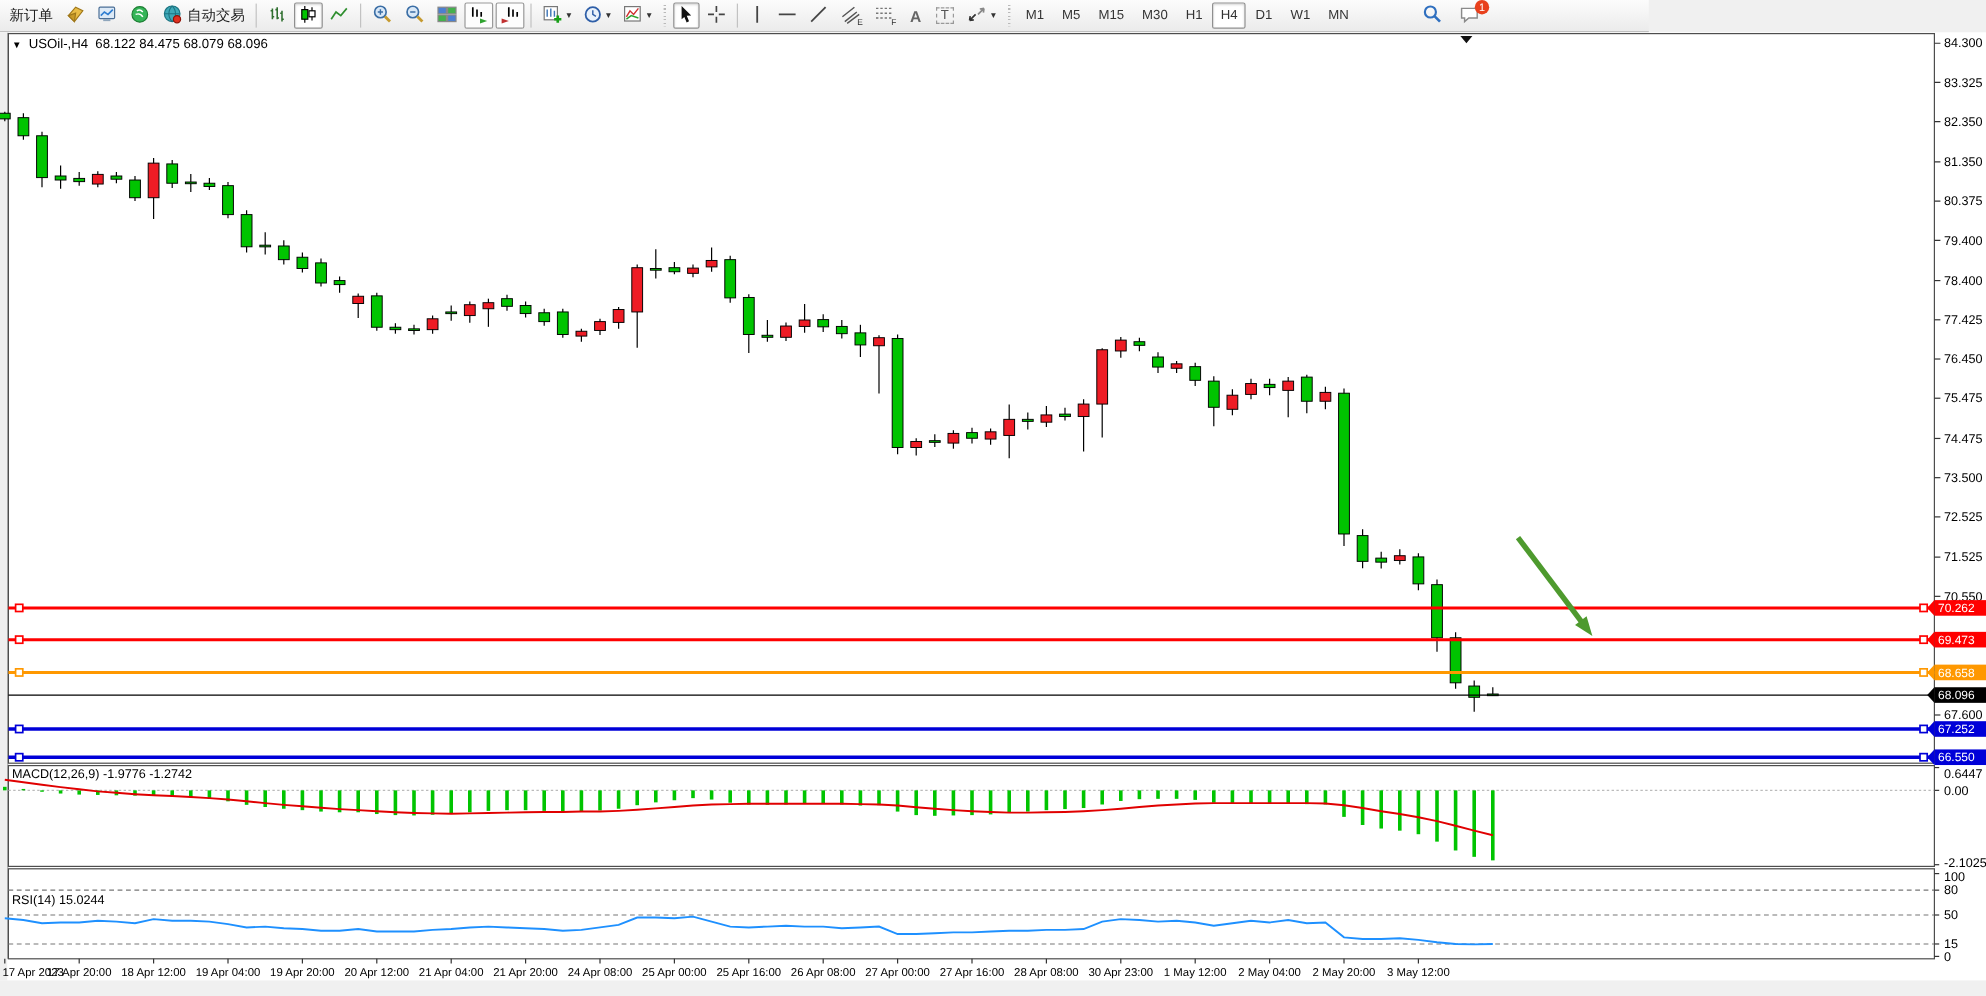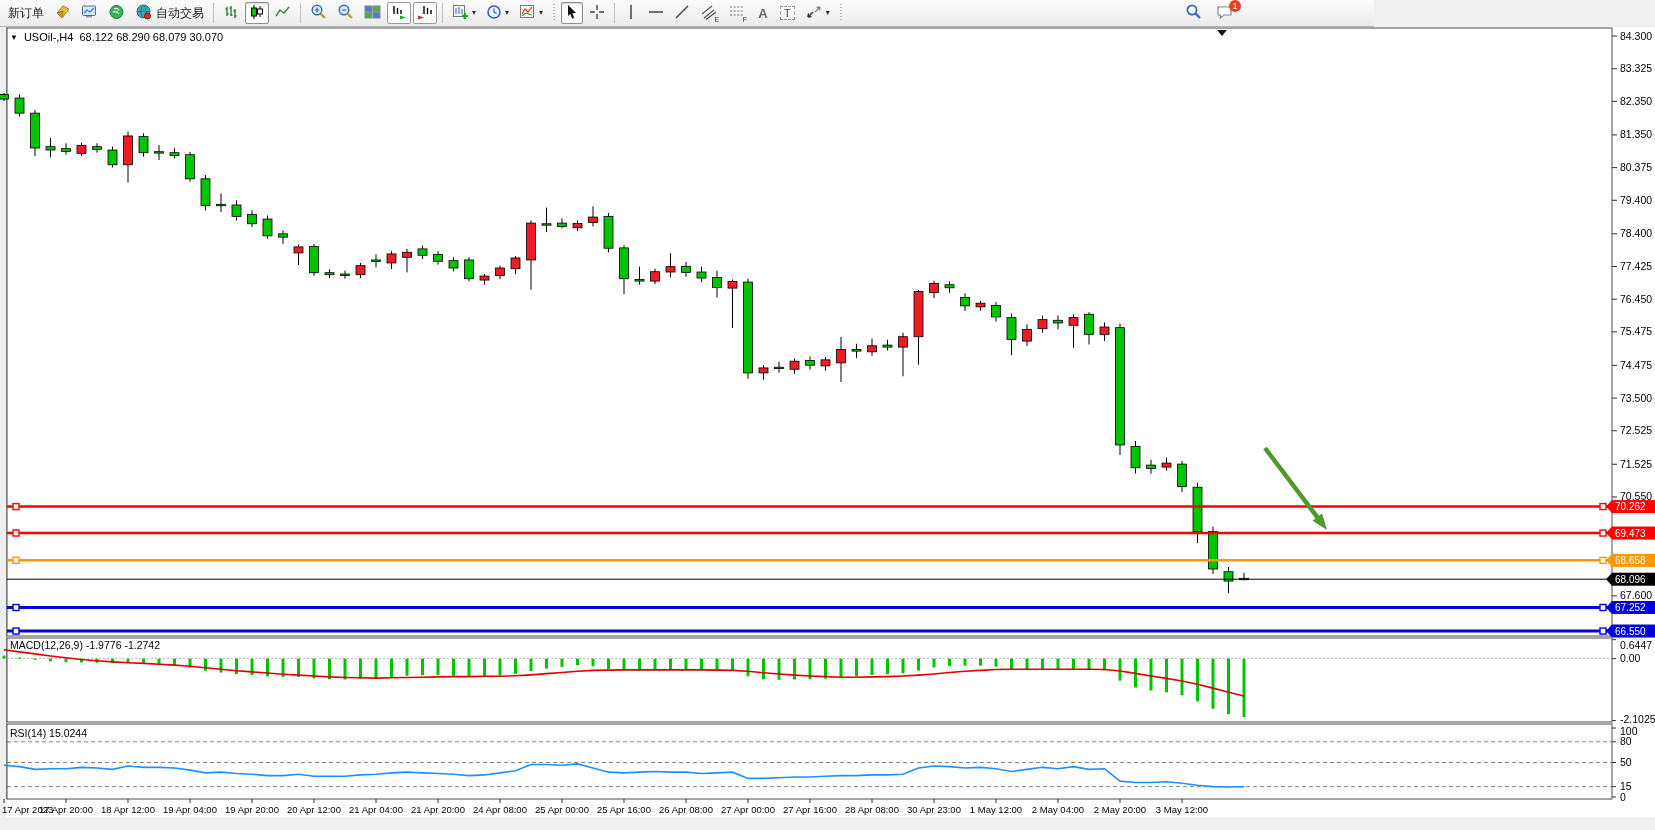--- a/index.html
+++ b/index.html
@@ -27,21 +27,21 @@
   .letterT{font-size:11px;color:#555;border:1px dashed #999;padding:0 3px;line-height:12px;}
   .right-group{margin-left:auto;margin-right:128px;display:flex;align-items:center;gap:6px;}
   .badge{position:absolute;top:-3px;right:-4px;background:#e8401c;color:#fff;font-size:9px;
          width:12px;height:12px;border-radius:50%;display:flex;align-items:center;justify-content:center;}
   
   .chart-window{position:absolute;top:27px;left:0;width:1655px;height:803px;background:#fff;}
   .overlay-label{position:absolute;font-size:10.5px;color:#000;white-space:nowrap;z-index:5;}
   #chart-title{left:10px;top:4px;display:flex;align-items:center;gap:6px;font-size:11px;}
   #chart-title .tri{font-size:8px;}
   #macd-label{left:10px;top:612px;}
-  #rsi-label{left:10px;top:700px;}
+  #rsi-label{left:10px;top:717px;}
   svg text{font-family:"Liberation Sans",sans-serif;}
 </style>
 </head>
 <body>
 
 <div class="toolbar">
   <div class="tbtn">
     <span>新订单</span>
   </div>
   <div class="tbtn">
@@ -199,20 +199,31 @@
   </div>
   <div class="tbtn">
     <span><svg width="18" height="16">
           <path d="M3 13 L8 8 M3 13 l0.5 -3.5 M3 13 l3.5 -0.5" stroke="#333" stroke-width="1.4" fill="none"></path>
           <path d="M15 3 L10 8 M15 3 l-3.5 0.5 M15 3 l-0.5 3.5" stroke="#888" stroke-width="1.4" fill="none"></path>
         </svg></span>
     <span class="caret">▾</span>
   </div>
   <span class="grip"></span>
 
+  <div id="tf-group" style="display:flex;align-items:center;gap:1px">
+      <div class="tf">M1</div>
+      <div class="tf">M5</div>
+      <div class="tf">M15</div>
+      <div class="tf">M30</div>
+      <div class="tf">H1</div>
+      <div class="tf pressed">H4</div>
+      <div class="tf">D1</div>
+      <div class="tf">W1</div>
+      <div class="tf">MN</div>
+    </div>
 
   <div class="right-group">
     <div class="tbtn">
       <span><svg width="17" height="17">
             <circle cx="7" cy="7" r="4.6" fill="none" stroke="#2F6FBF" stroke-width="1.8"></circle>
             <line x1="10.6" y1="10.6" x2="15" y2="15" stroke="#2F6FBF" stroke-width="2.2"></line>
           </svg></span>
     </div>
     <div class="tbtn" style="margin-right:4px">
       <span><svg width="18" height="16">
@@ -628,17 +639,17 @@
       <polygon points="1217,3 1227,3 1222,9" fill="#111"></polygon>
       <g>
         <line x1="1265" y1="421" x2="1319.7627007015392" y2="493.42808802461616" stroke="#4E9A2E" stroke-width="4.5"></line>
         <polygon points="1327,503 1312.5643116143601,493.85610034871866 1322.136223589744,486.61880105025773" fill="#4E9A2E"></polygon>
       </g>
     </svg>
 
   <div class="overlay-label" id="chart-title">
     <span class="tri">▼</span>
     <span>USOil-,H4</span>
-    <span>68.122 68.290 68.079 30.070</span>
+    <span>68.122 84.475 68.079 68.096</span>
   </div>
   <div class="overlay-label" id="macd-label">MACD(12,26,9) -1.9776 -1.2742</div>
   <div class="overlay-label" id="rsi-label">RSI(14) 15.0244</div>
 </div>
 
 </body></html>

